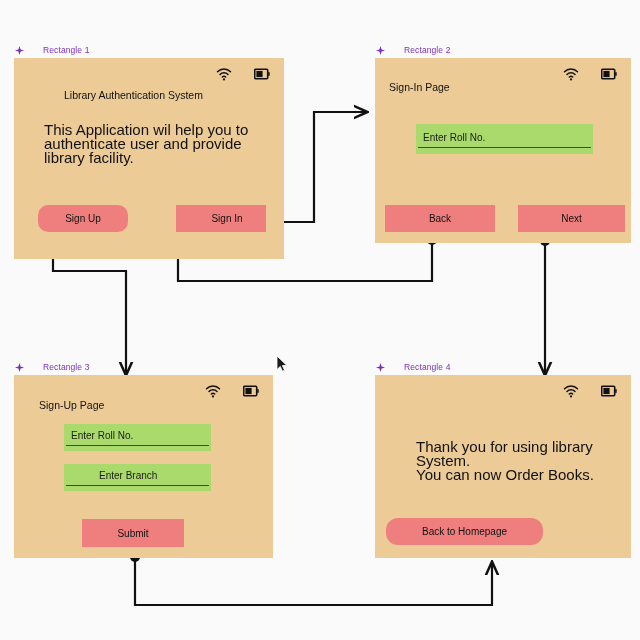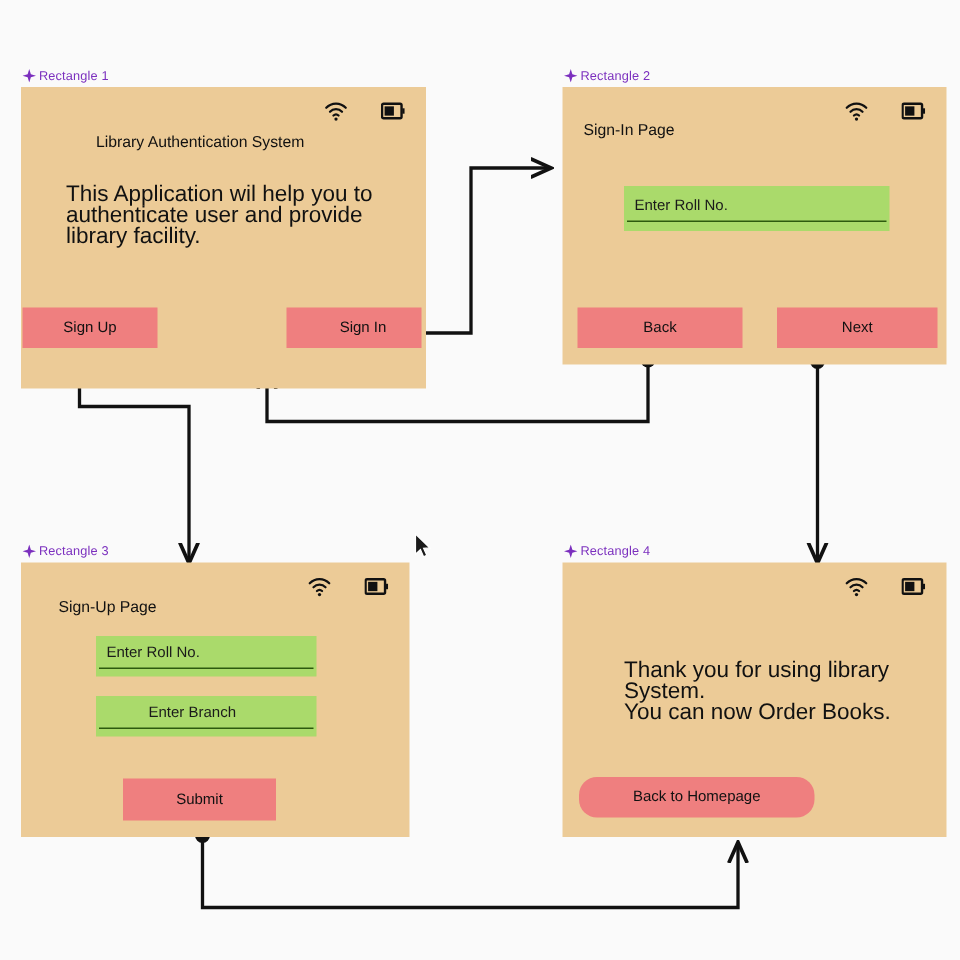--- a/index.html
+++ b/index.html
@@ -14,21 +14,21 @@
     background: #fafafa;
     overflow: hidden;
     font-family: "Liberation Sans", sans-serif;
   }
 
   
   .card-label {
     position: absolute;
     display: flex;
     align-items: center;
-    gap: 2px;
+    gap: 19px;
     font-size: 8.5px;
     color: #7b2fbe;
     white-space: nowrap;
     letter-spacing: 0.1px;
   }
   .card-label .star-icon {
     width: 9px;
     height: 9px;
     display: inline-block;
     flex: 0 0 auto;
@@ -167,22 +167,22 @@
         <rect x="0.7" y="1.2" width="13" height="9.6" rx="1" fill="none" stroke="#111" stroke-width="1.6"></rect>
         <rect x="2.4" y="2.9" width="6.2" height="6.2" fill="#111"></rect>
         <rect x="14.2" y="4.2" width="1.5" height="3.6" fill="#111"></rect>
       </svg>
     </div>
 
     <div class="card-title" style="left:50px; top:31px;">Library Authentication System</div>
     <div class="card-body" style="left:30px; top:65px;">This Application wil help you to
 authenticate user and provide library facility.</div>
 
-    <div class="btn" style="left:1px; top:147px; width:90px; height:27px;">Sign Up</div>
-    <div class="btn" style="left:177px; top:147px; width:90px; height:27px;padding-left:12px;">Sign In</div>
+    <div class="btn" style="left:24px; top:147px; width:90px; height:27px;border-radius:10px;">Sign Up</div>
+    <div class="btn" style="left:162px; top:147px; width:90px; height:27px;padding-left:12px;">Sign In</div>
   </div>
 
   <div class="card-label" style="left:376px; top:45px;">
     <svg class="star-icon" viewBox="0 0 10 10">
       <path d="M5 0 L6.2 3.8 L10 5 L6.2 6.2 L5 10 L3.8 6.2 L0 5 L3.8 3.8 Z" fill="#7b2fbe"></path>
     </svg>
     <span>Rectangle 2</span>
   </div>
 
   <div class="card" style="left:375px; top:58px; width:256px; height:185px;">

